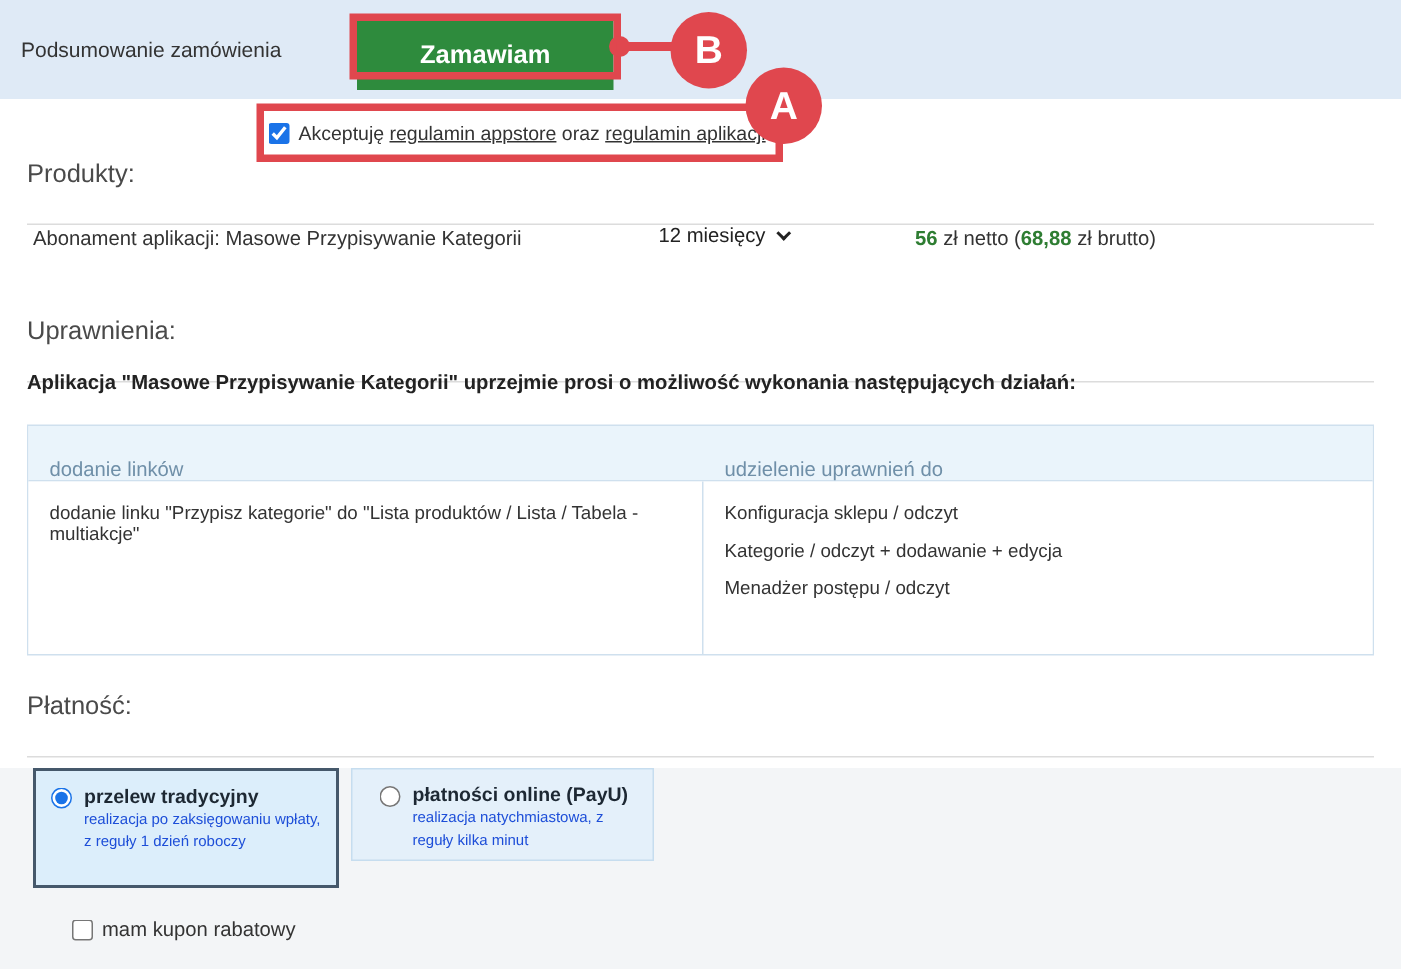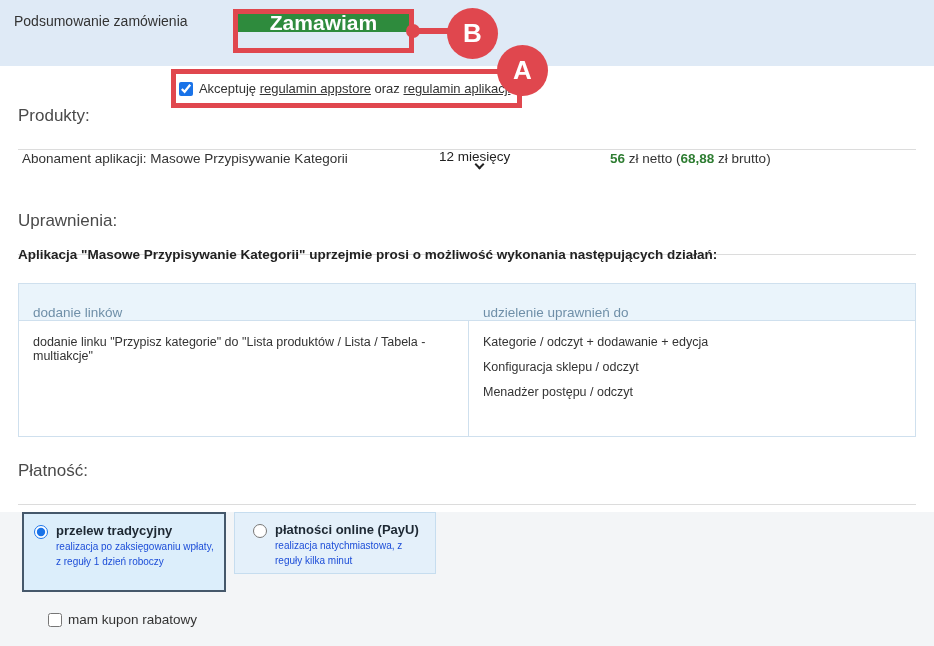--- a/index.html
+++ b/index.html
@@ -10,26 +10,26 @@
     background: #ffffff;
     overflow: hidden;
     color: #333;
   }
   
   .topbar {
     position: absolute; left: 0; top: 0; width: 934px; height: 66px;
     background: #dfeaf6;
   }
   .topbar-title {
-    position: absolute; left: 14px; top: 13px;
+    position: absolute; left: 14px; top: 25px;
     font-size: 14px; color: #333;
   }
   .order-btn {
-    position: absolute; left: 238px; top: 14px; width: 171px; height: 18px;
-    background: #2e8b3d; color: #fff; font-weight: bold; font-size: 21px;
+    position: absolute; left: 238px; top: 14px; width: 171px; height: 46px;
+    background: #2e8b3d; color: #fff; font-weight: bold; font-size: 17px;
     display: flex; align-items: center; justify-content: center;
     border: none; cursor: pointer;
   }
   
   .terms-box {
     position: absolute; left: 171px; top: 69px; width: 351px; height: 39px;
     border: 5px solid #e0474e;
     display: flex; align-items: center; justify-content: center;
     background: #fff; z-index: 5;
   }
@@ -53,21 +53,21 @@
   
   .rule-h {
     position: absolute; left: 18px; width: 898px;
     font-size: 17px; color: #4a4a4a;
     padding-bottom: 23px; border-bottom: 1px solid #dcdcdc;
   }
   
   .prod-name { position: absolute; left: 22px; top: 151px; font-size: 13.5px; color: #333; }
   .prod-duration {
     position: absolute; left: 439px; top: 149px; font-size: 13.5px; color: #222;
-    display: flex; align-items: center; cursor: pointer; flex-direction: column;
+    display: flex; align-items: center; cursor: pointer;
   }
   .chevron {
     display: inline-block; width: 7px; height: 7px;
     border-right: 2px solid #222; border-bottom: 2px solid #222;
     transform: rotate(45deg); margin-left: 9px; margin-top: -3px;
   }
   .prod-price { position: absolute; left: 610px; top: 151px; font-size: 13.5px; color: #333; }
   .price-green { color: #2e7d32; font-weight: bold; }
   
   .perm-intro { position: absolute; left: 18px; top: 247px; width: 898px; font-size: 13.5px; font-weight: bold; color: #222; }
@@ -133,22 +133,22 @@
 <div class="rule-h" style="top:211px;">Uprawnienia:</div>
 <div class="perm-intro">Aplikacja "Masowe Przypisywanie Kategorii" uprzejmie prosi o możliwość wykonania następujących działań:</div>
 <div class="perm-table">
   <div class="perm-head">
     <div class="perm-head-cell" style="width:450px;">dodanie linków</div>
     <div class="perm-head-cell" style="flex:1;">udzielenie uprawnień do</div>
   </div>
   <div class="perm-body">
     <div class="cell-left">dodanie linku "Przypisz kategorie" do "Lista produktów / Lista / Tabela - multiakcje"</div>
     <div class="cell-right">
+      <div class="right-item">Konfiguracja sklepu / odczyt</div>
       <div class="right-item">Kategorie / odczyt + dodawanie + edycja</div>
-      <div class="right-item">Konfiguracja sklepu / odczyt</div>
       <div class="right-item">Menadżer postępu / odczyt</div>
     </div>
   </div>
 </div>
 
 <div class="rule-h" style="top:461px;">Płatność:</div>
 <div class="pay-strip">
   <div class="pay-box pay-box-1">
     <input type="radio" name="pay" checked="" style="">
     <div>

